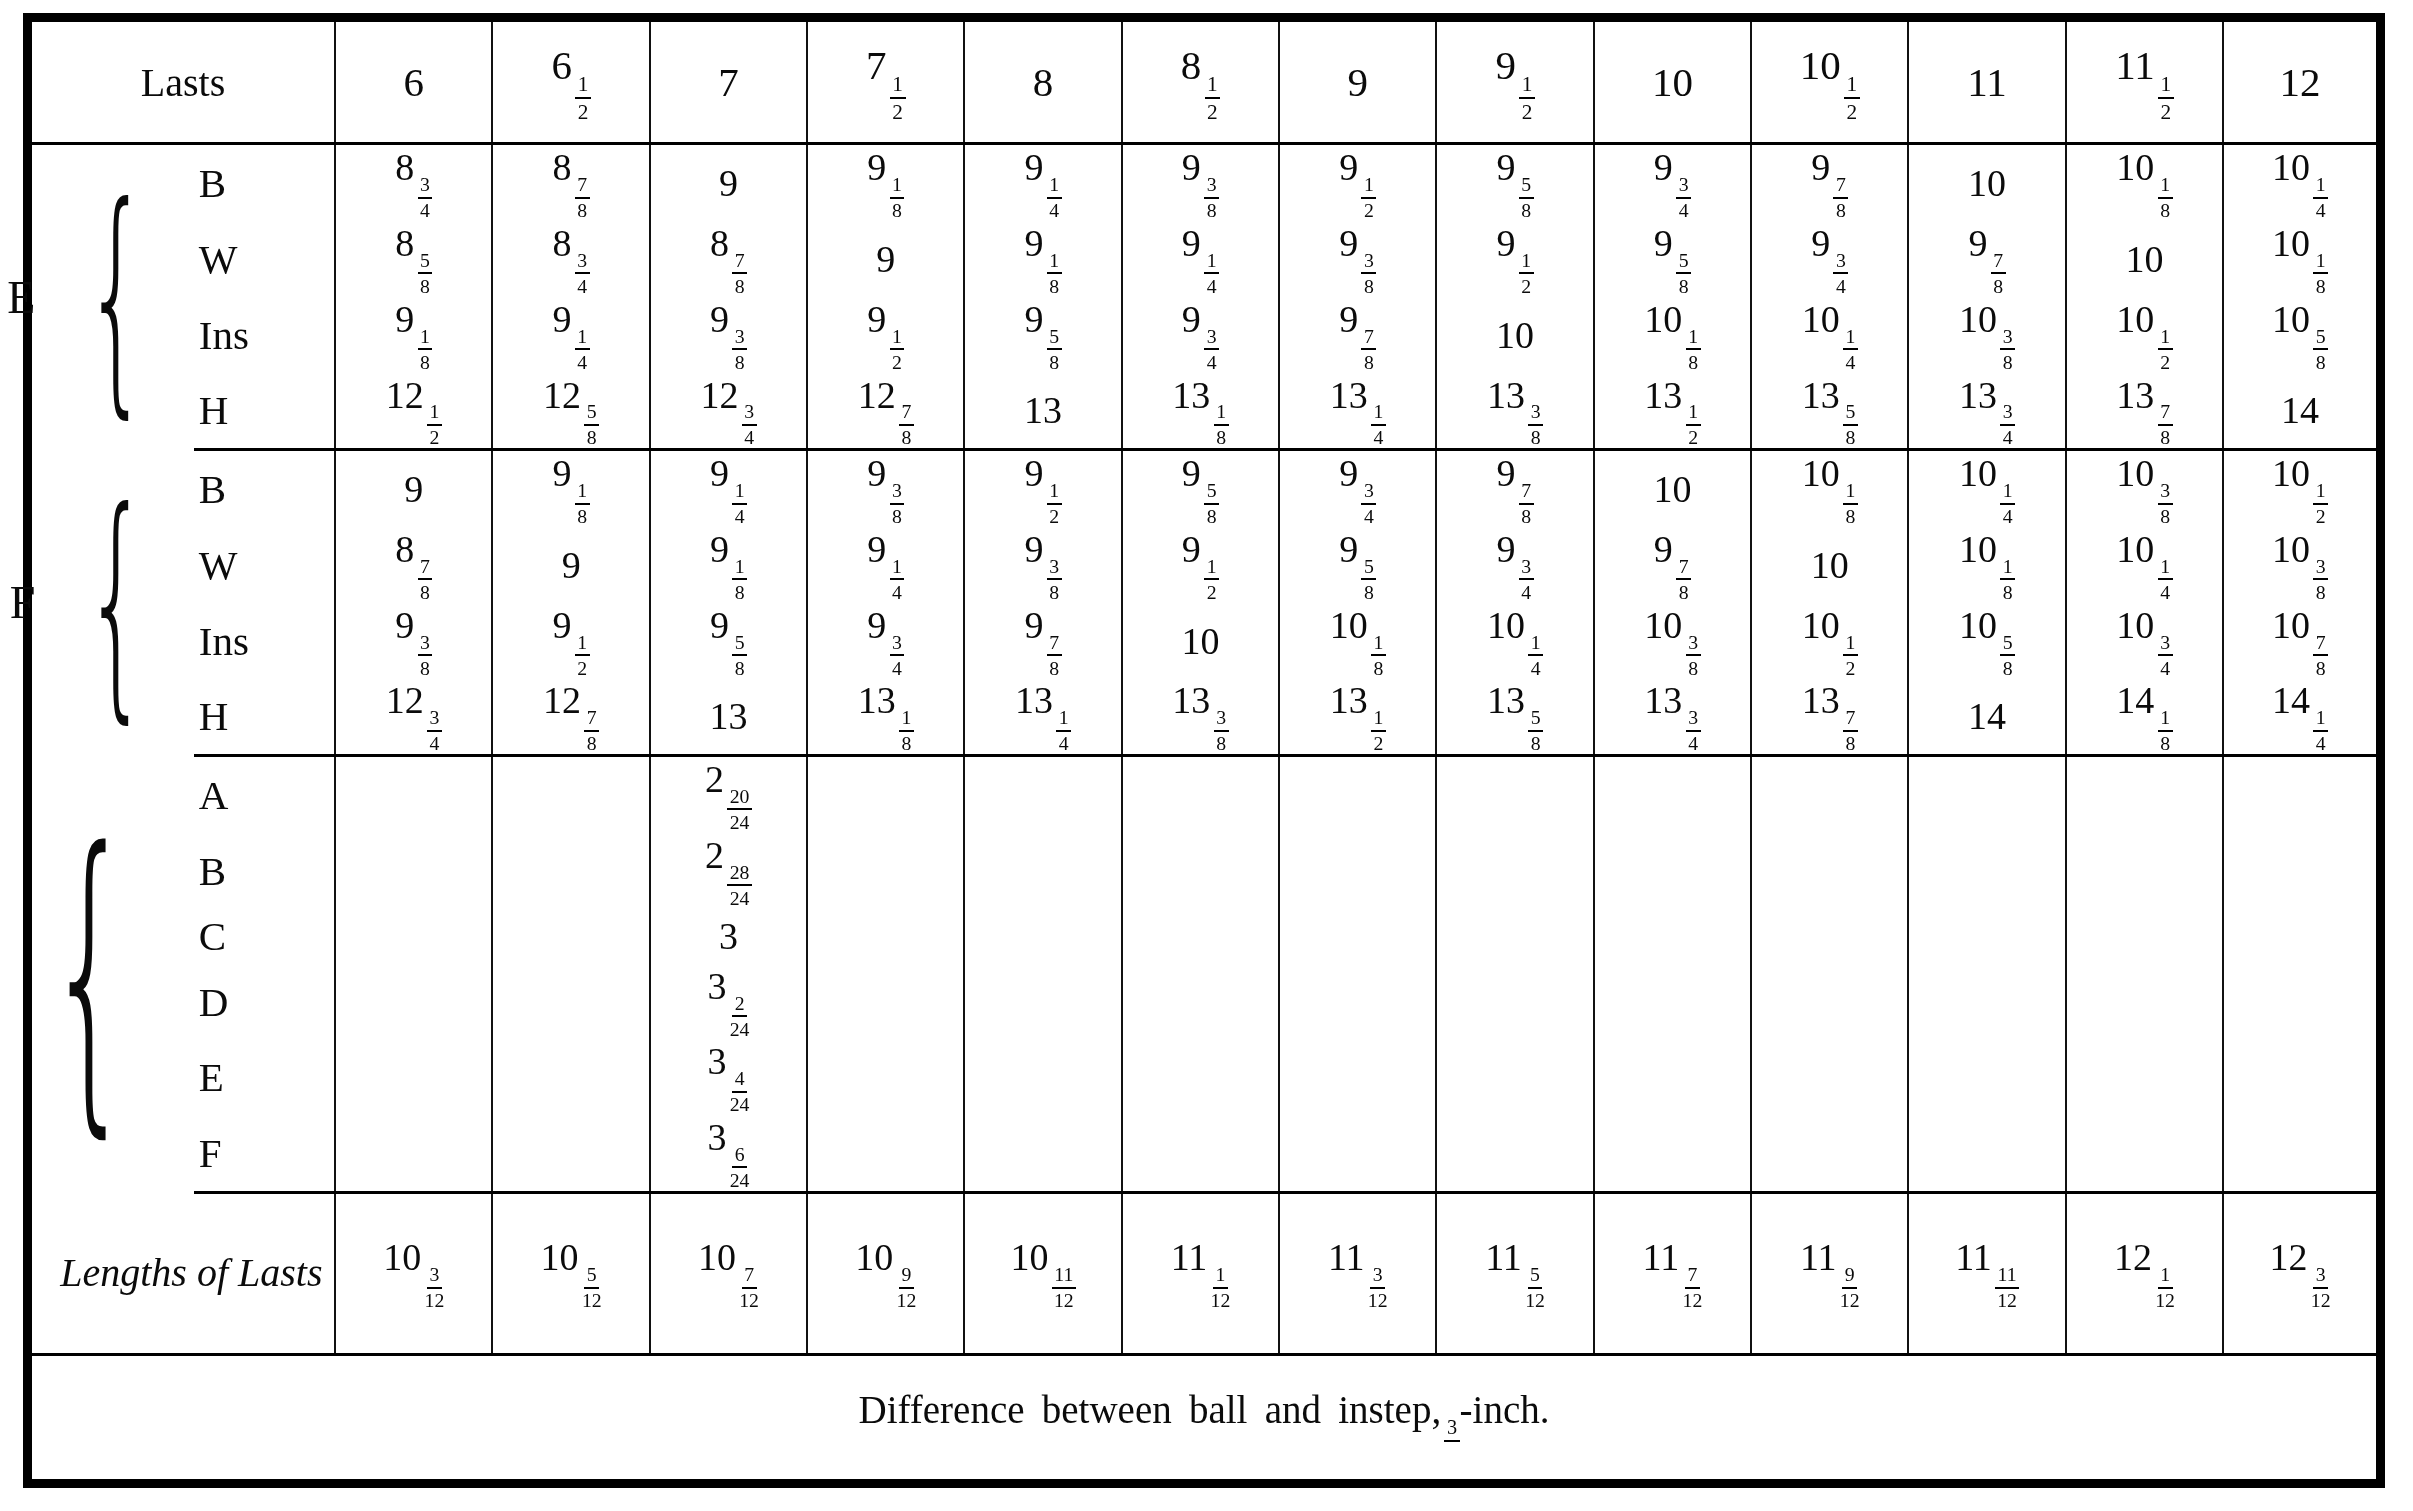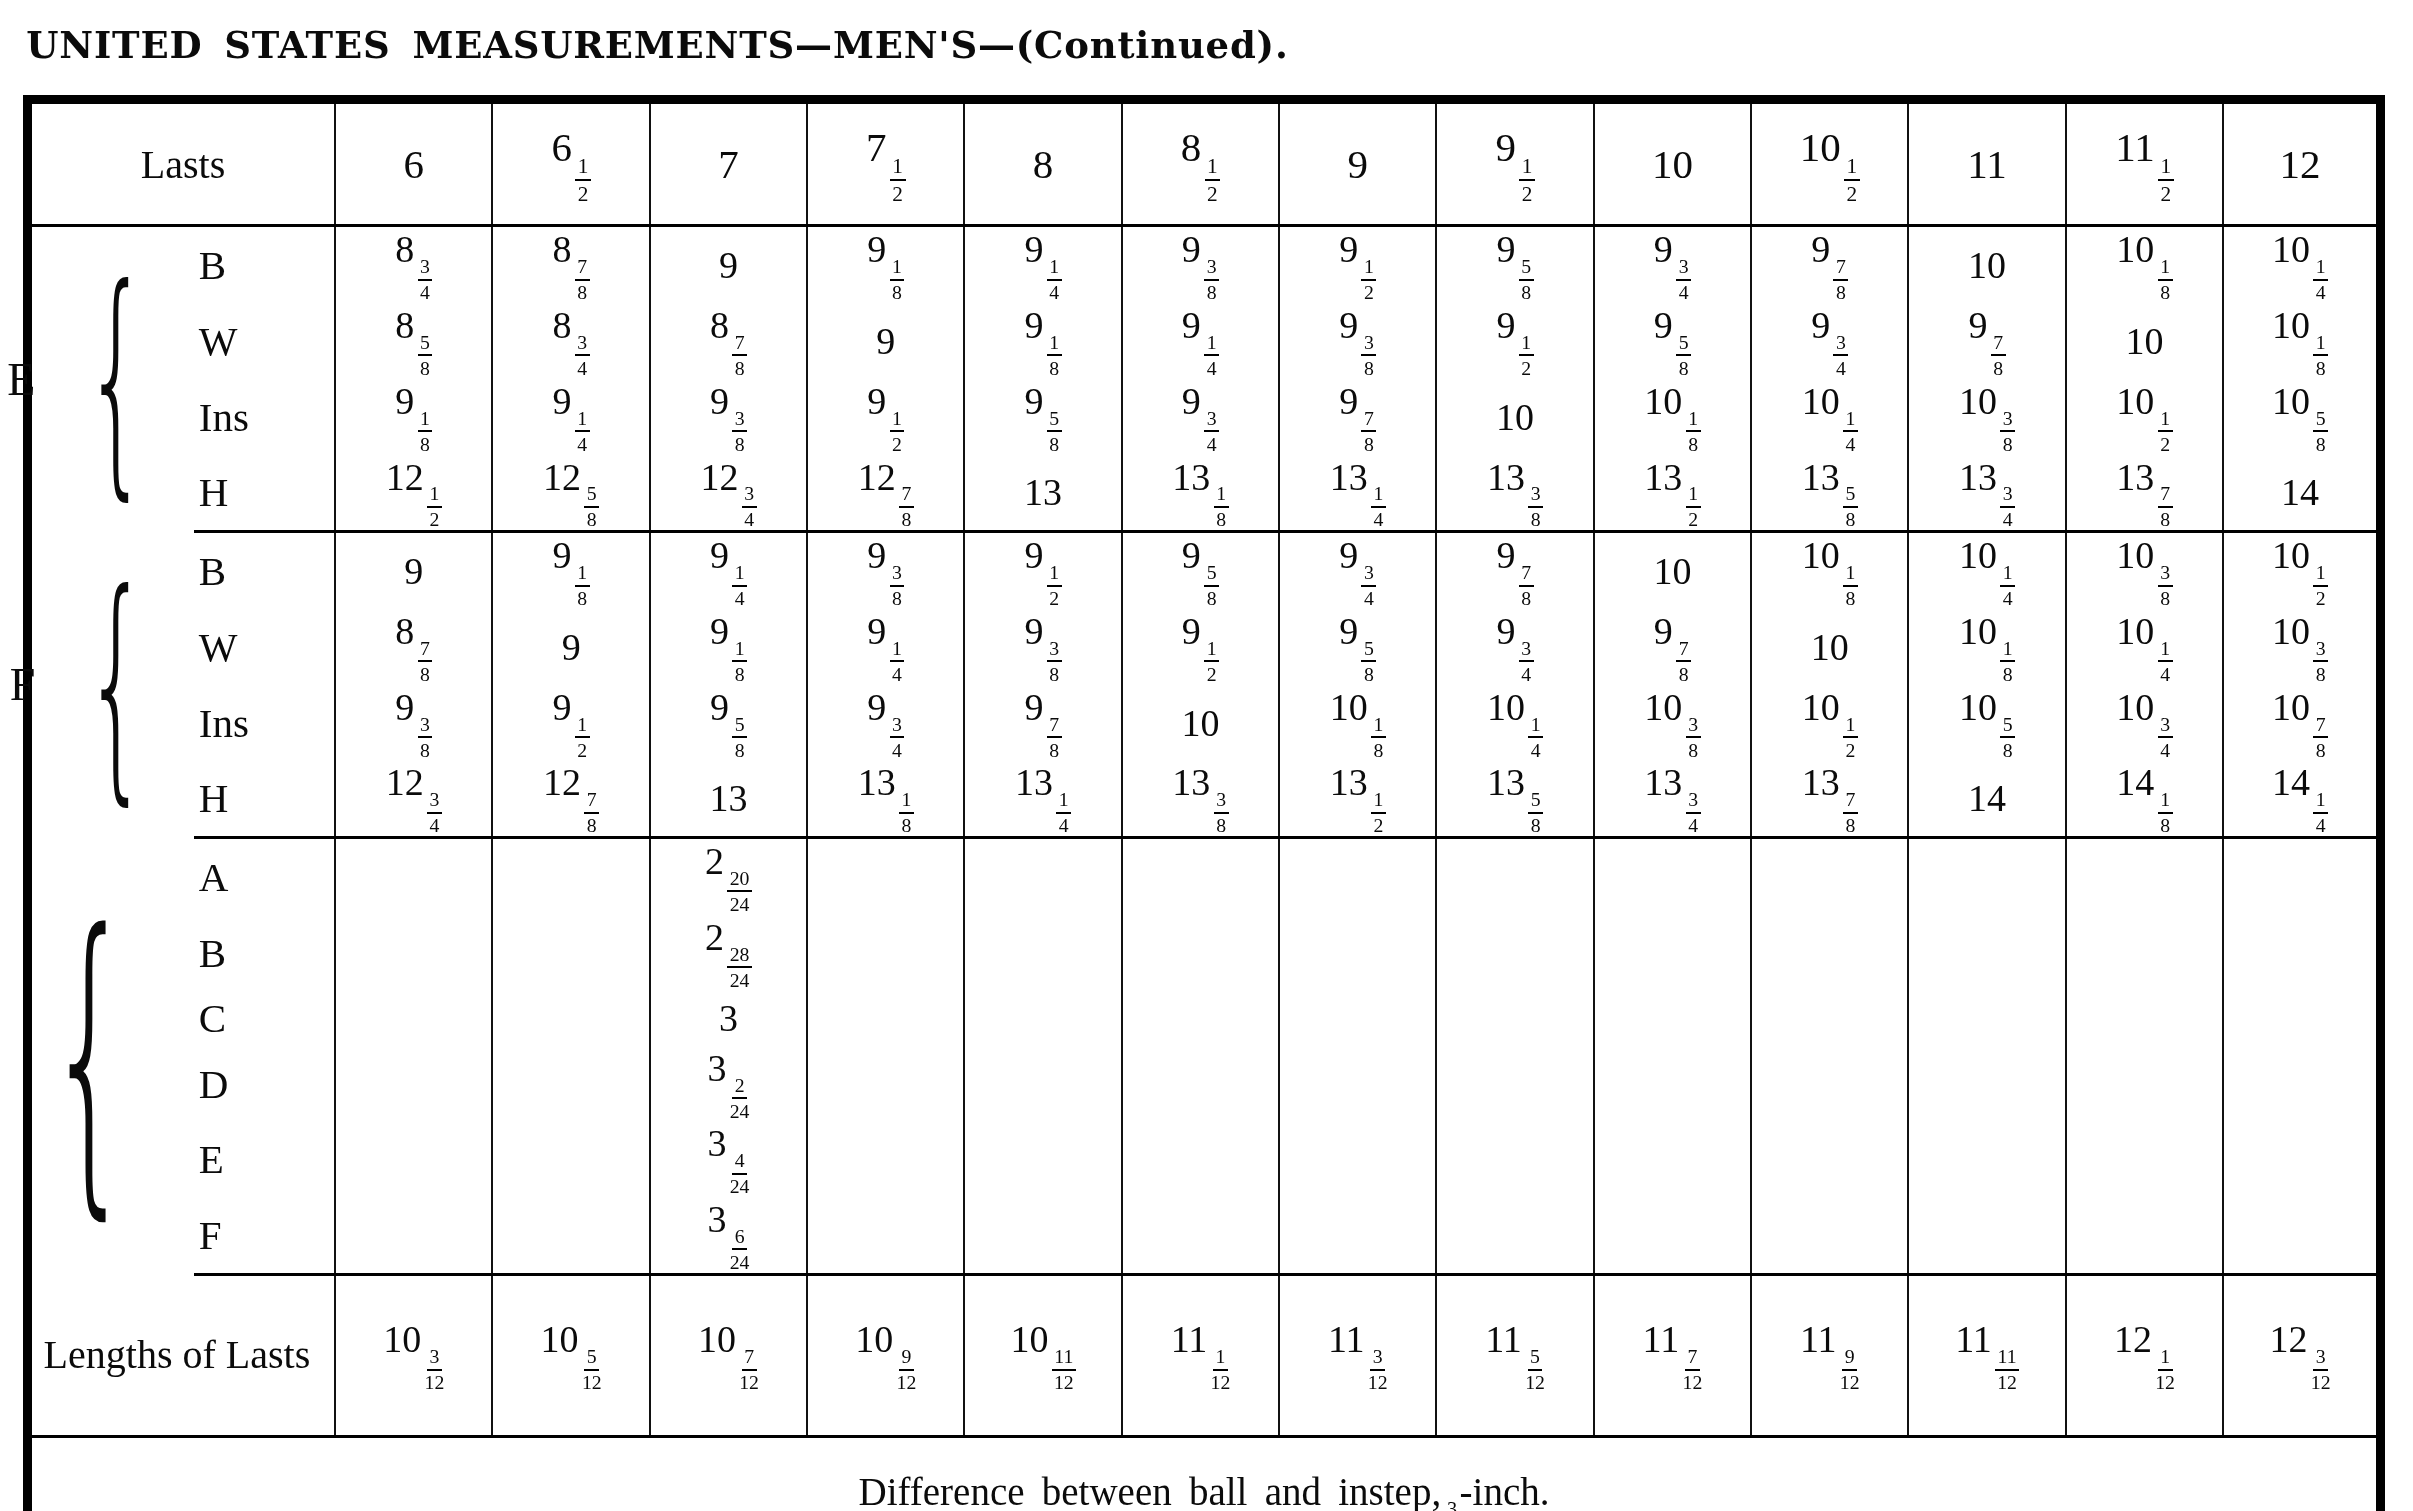--- a/index.html
+++ b/index.html
@@ -26,33 +26,32 @@
   td.val{font-size:38px;text-align:center;}
   td.slabel{font-size:41px;text-align:left;padding-left:5px;}
   td.gcell{border-left:none;}
   .gwrap{display:flex;align-items:center;justify-content:flex-end;
          height:100%;gap:3.3px;overflow:visible;}
   .gletter{font-size:46px;}
   .brace{font-family:"DejaVu Sans", sans-serif;font-weight:200;line-height:.85;
          transform:scaleX(.42);display:inline-block;}
   .brace.b4{font-size:244px;}
   .brace.b6{font-size:327px;}
-  td.lstub{font-size:40px;text-align:left;line-height:1.3;padding:0 11.6px;}
+  td.lstub{font-size:40px;text-align:right;line-height:1.3;padding:0 11.6px;font-style:italic;}
   .frac{display:inline-flex;flex-direction:column;align-items:center;
         font-size:.52em;line-height:1.05;vertical-align:-.55em;margin-left:3.3px;}
   .frac .num{border-bottom:2.5px solid #000;padding:0 2.5px 1.7px;}
   .frac .den{padding-top:1.7px;}
   td.notes{padding:20px 0 35px;border-left:none;}
   .note-line{font-size:39px;line-height:1.75;text-align:center;word-spacing:7.5px;}
 </style>
 </head>
 <body>
 
 <div class="page">
-  <div class="title">UNITED STATES MEASUREMENTS—MEN'S—(Continued).</div>
 
   <table class="tbl">
     <colgroup>
       <col class="gcol">
         <col class="scol">
       <col class="vcol">
         <col class="vcol">
         <col class="vcol">
         <col class="vcol">
       <col class="vcol">

